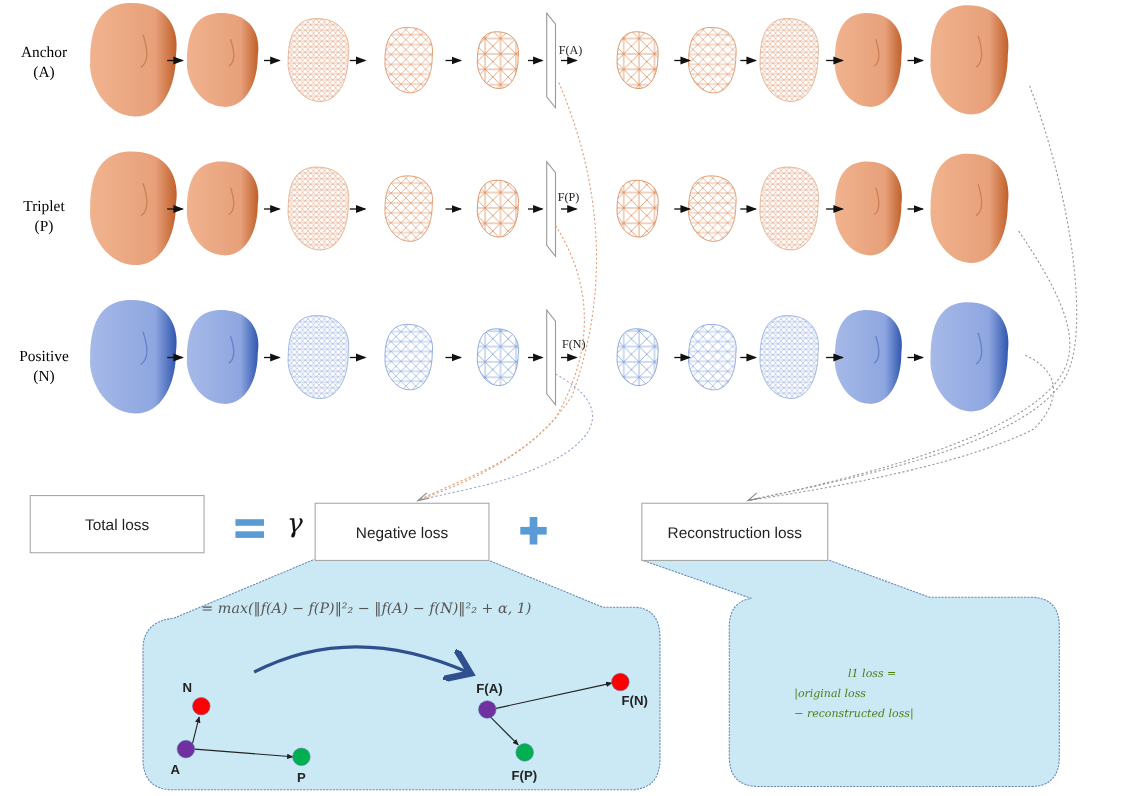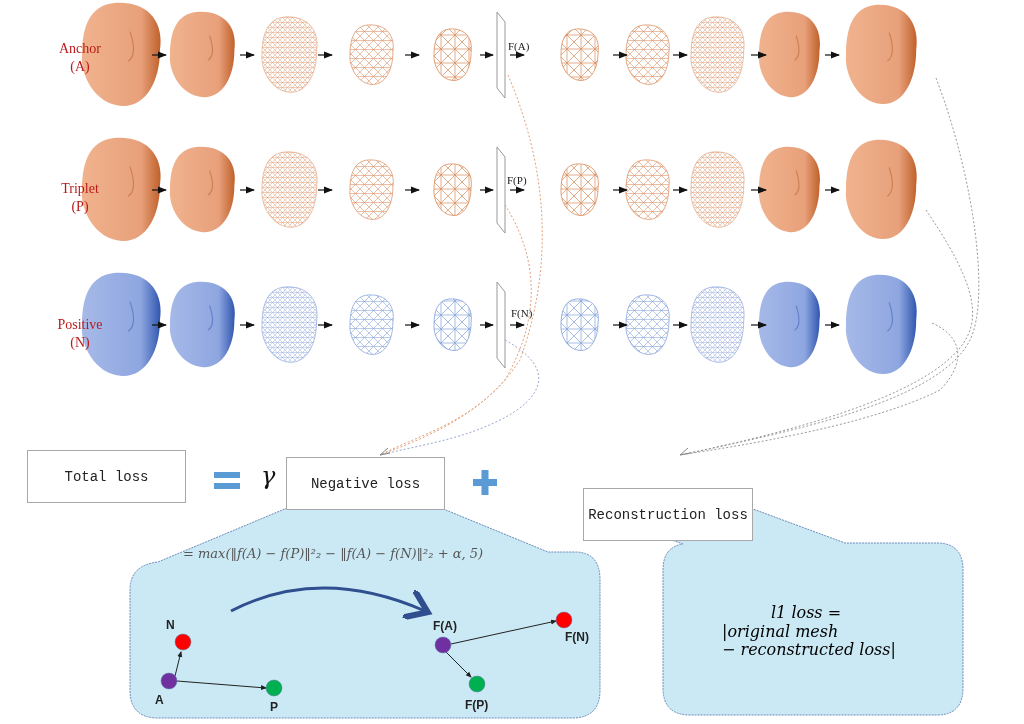--- a/index.html
+++ b/index.html
@@ -1,24 +1,24 @@
 <!DOCTYPE html>
 <html><head>
   <meta charset="utf-8">
   <style>
     html, body { margin: 0; padding: 0; background: #ffffff; }
     body { width: 1024px; height: 724px; position: relative; overflow: hidden; font-family: "Liberation Serif", serif; }
     #canvas { position: absolute; left: 0; top: 0; }
-    .row-label { position: absolute; width: 80px; text-align: center; font-size: 14px; line-height: 18px; color: #b91c1c; font-family: "Liberation Serif", serif; padding-left: 40px; }
+    .row-label { position: absolute; width: 80px; text-align: center; font-size: 14px; line-height: 18px; color: #000000; font-family: "Liberation Serif", serif; }
     .feat-label { position: absolute; font-size: 11px; color: #222; font-family: "Liberation Serif", serif; }
-    .box { position: absolute; background: #fff; border: 1px solid #a8a8a8; display: flex; align-items: center; justify-content: center; font-size: 14px; color: #222; font-family: Liberation Mono, monospace; }
+    .box { position: absolute; background: #fff; border: 1px solid #a8a8a8; display: flex; align-items: center; justify-content: center; font-size: 14px; color: #222; font-family: Liberation Sans, sans-serif; }
     .gamma { position: absolute; font-size: 24px; font-style: italic; color: #111; font-family: "DejaVu Serif", serif; }
     .formula { position: absolute; font-size: 13px; color: #555; font-style: italic; font-family: "DejaVu Serif", serif; white-space: nowrap; }
     .pt-label { position: absolute; font-size: 12px; font-weight: bold; color: #222; font-family: "Liberation Sans", sans-serif; }
-    .l1 { position: absolute; font-size: 16px; color: #000000; font-style: italic; font-family: "DejaVu Serif", serif; line-height: 18px; white-space: nowrap; }
+    .l1 { position: absolute; font-size: 10px; color: #4d7c0f; font-style: italic; font-family: "DejaVu Serif", serif; line-height: 18px; white-space: nowrap; }
   </style>
 </head>
 <body>
 
 <svg id="canvas" width="1024" height="724">
   <defs>
     <marker id="arrowBlack" markerWidth="8" markerHeight="8" refX="7" refY="4" orient="auto">
       <path d="M0,1 L8,4 L0,7 Z" fill="#111"></path>
     </marker>
     <marker id="arrowSmall" markerWidth="6" markerHeight="6" refX="5" refY="3" orient="auto">
@@ -286,28 +286,28 @@
 <div class="feat-label" style="left:507px;top:174px;">F(P)</div>
 <div class="feat-label" style="left:511px;top:307px;">F(N)</div>
 
 <div class="box" style="left:27px;top:450px;width:157px;height:51px;">
   <span>Total loss</span>
 </div>
 <div class="gamma" style="left:261px;top:462px;">γ</div>
 <div class="box" style="left:286px;top:457px;width:157px;height:51px;">
   <span>Negative loss</span>
 </div>
-<div class="box" style="left:583px;top:457px;width:168px;height:51px;margin-top:31px;">
+<div class="box" style="left:583px;top:457px;width:168px;height:51px;">
   <span>Reconstruction loss</span>
 </div>
 
-<div class="formula" style="left:183px;top:546px;">= max(‖f(A) − f(P)‖²₂ − ‖f(A) − f(N)‖²₂ + α, 5)</div>
+<div class="formula" style="left:183px;top:546px;">= max(‖f(A) − f(P)‖²₂ − ‖f(A) − f(N)‖²₂ + α, 1)</div>
 
 <div class="pt-label" style="left:166px;top:618px;">N</div>
 <div class="pt-label" style="left:155px;top:693px;">A</div>
 <div class="pt-label" style="left:270px;top:700px;">P</div>
 <div class="pt-label" style="left:433px;top:619px;">F(A)</div>
 <div class="pt-label" style="left:565px;top:630px;">F(N)</div>
 <div class="pt-label" style="left:465px;top:698px;">F(P)</div>
 
 <div class="l1" style="left:771px;top:604px;">l1 loss =</div>
-<div class="l1" style="left:722px;top:623px;">|original mesh</div>
+<div class="l1" style="left:722px;top:623px;">|original loss</div>
 <div class="l1" style="left:722px;top:641px;">− reconstructed loss|</div>
 
 </body></html>

